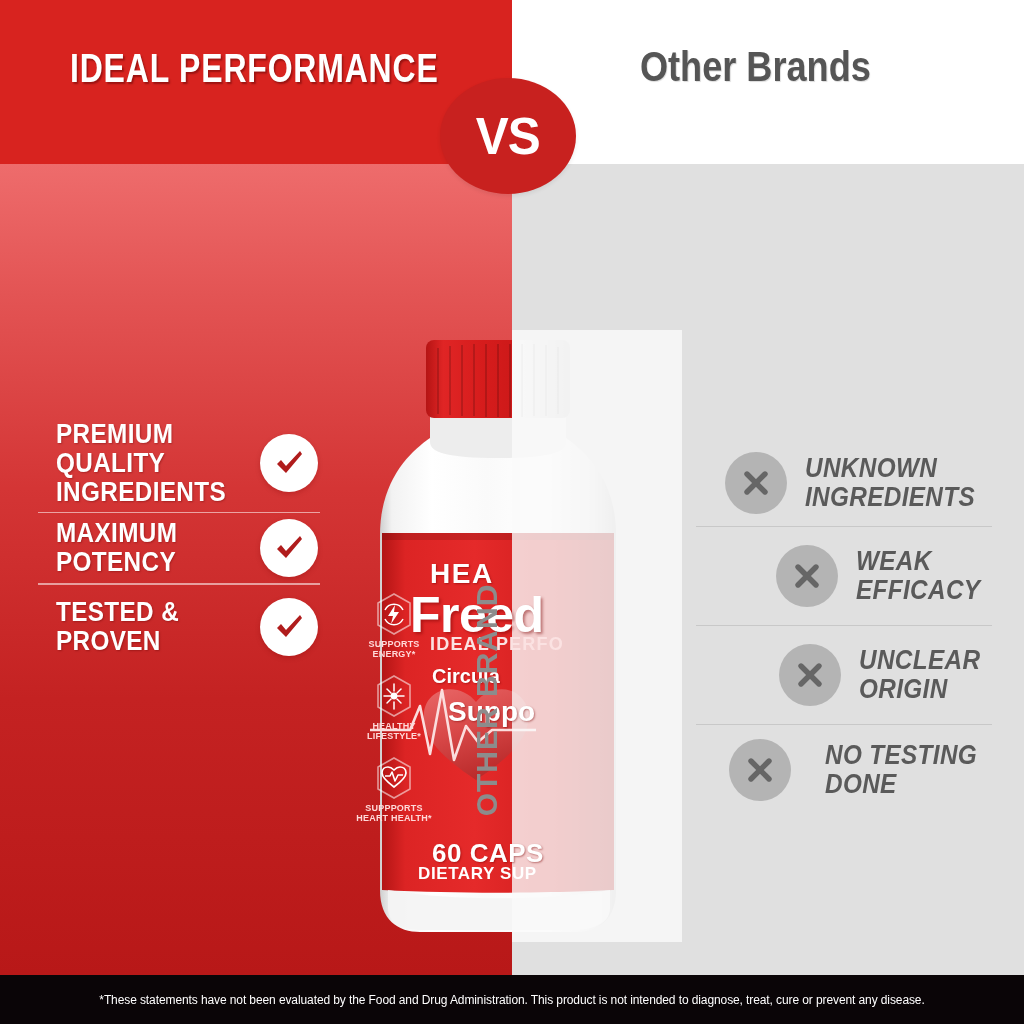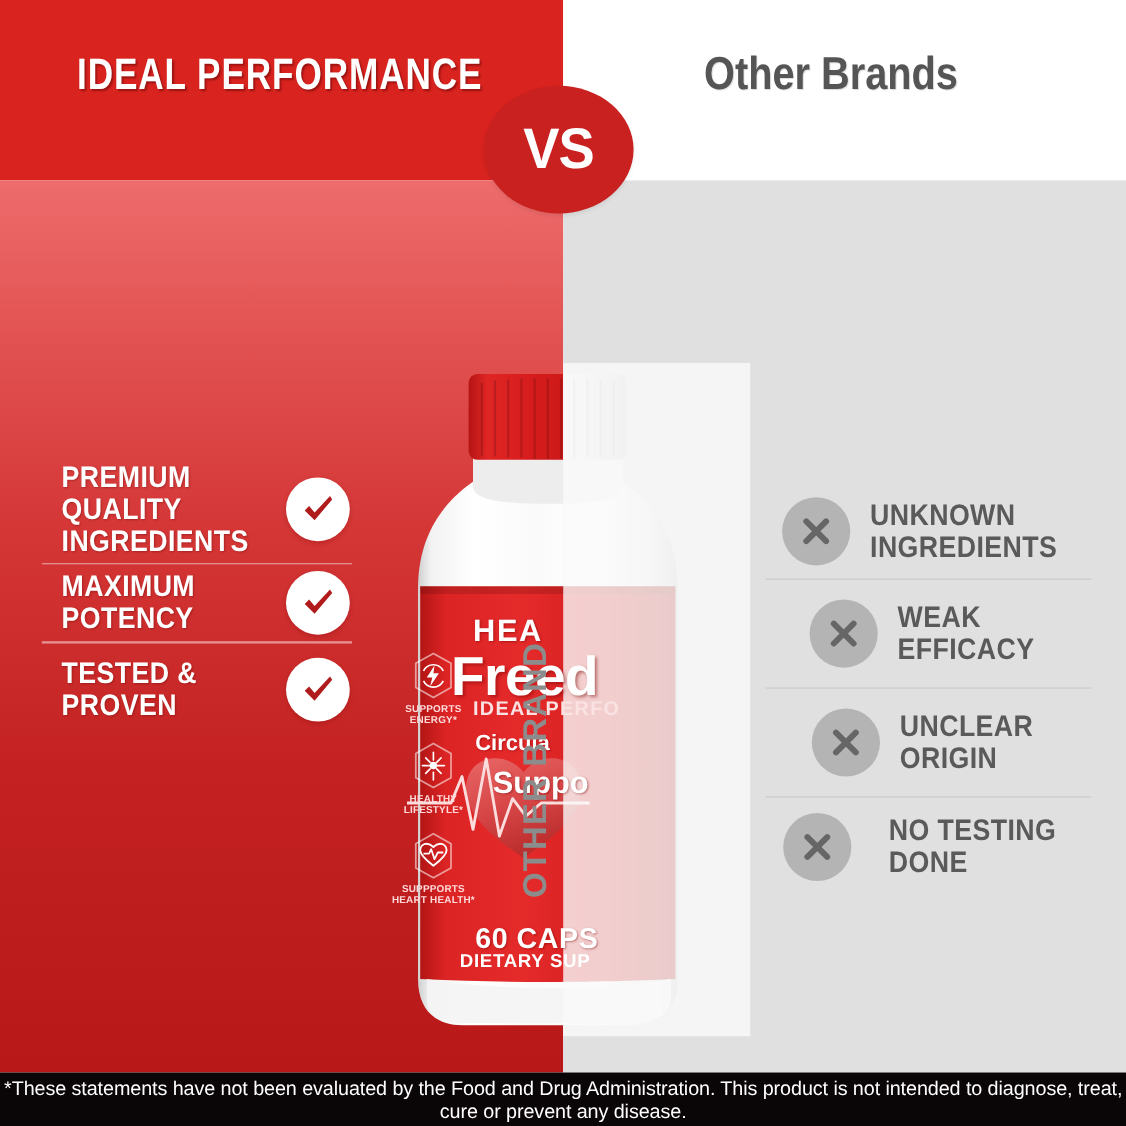--- a/index.html
+++ b/index.html
@@ -77,21 +77,21 @@
   
   .list{position:absolute;z-index:30;}
   .list-left{left:34px;top:414px;width:290px;}
   .list-right{left:694px;top:440px;width:300px;}
 
   .row{
     display:flex;align-items:center;
     box-sizing:border-box;
   }
   .row-left{justify-content:space-between;padding:0 0 0 22px;}
-  .row-right{justify-content:center;padding:0 0 0 2px;}
+  .row-right{justify-content:flex-end;padding:0 0 0 2px;font-style:italic;}
 
   .row-sep-left{
     height:1px;background:rgba(255,255,255,.55);
     margin:0 4px;
   }
   .row-sep-right{
     height:1px;background:#C8C8C8;
     margin:0 2px;
   }
 
@@ -211,21 +211,21 @@
     width:170px;height:612px;
     background:rgba(250,250,250,.80);
     z-index:24;pointer-events:none;
   }
 
   
   .footer-text{
     position:absolute;left:0;top:975px;width:1024px;height:49px;
     display:flex;align-items:center;justify-content:center;
     color:#FFFFFF;
-    font-size:18px;letter-spacing:-.1px;
+    font-size:12px;letter-spacing:-.1px;
     font-family:"Liberation Sans Narrow","Liberation Sans",sans-serif;
     z-index:50;
     text-align:center;
   }
 </style>
 </head>
 <body>
 
 <div id="stage">
 

